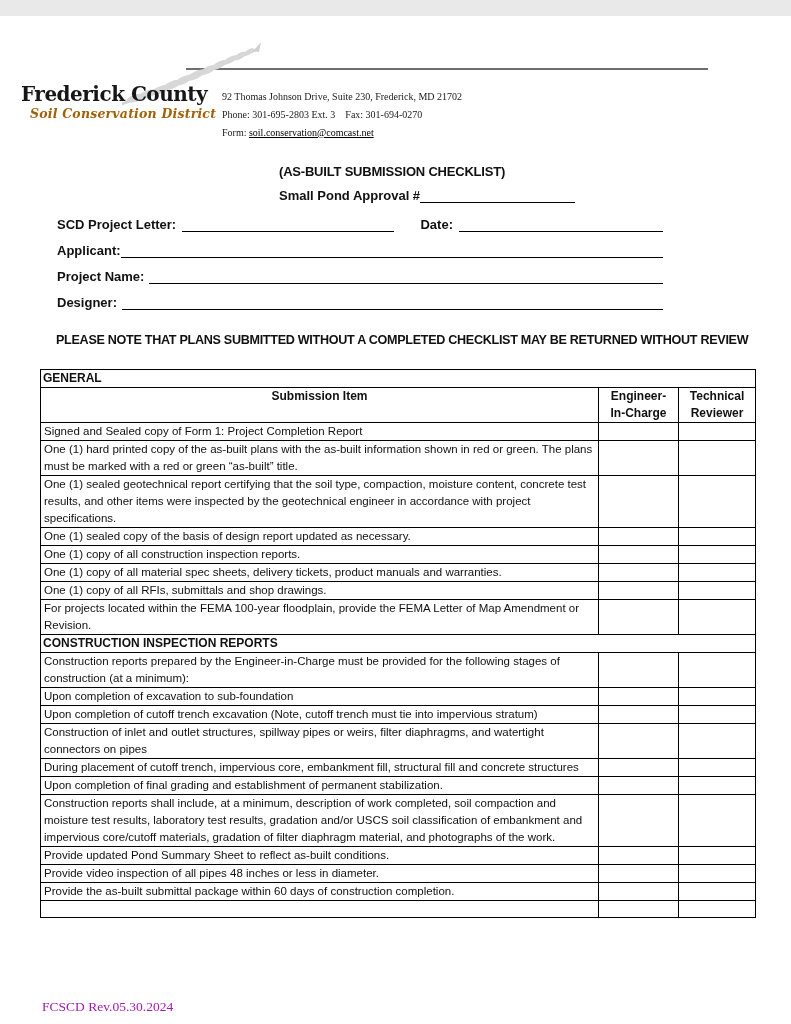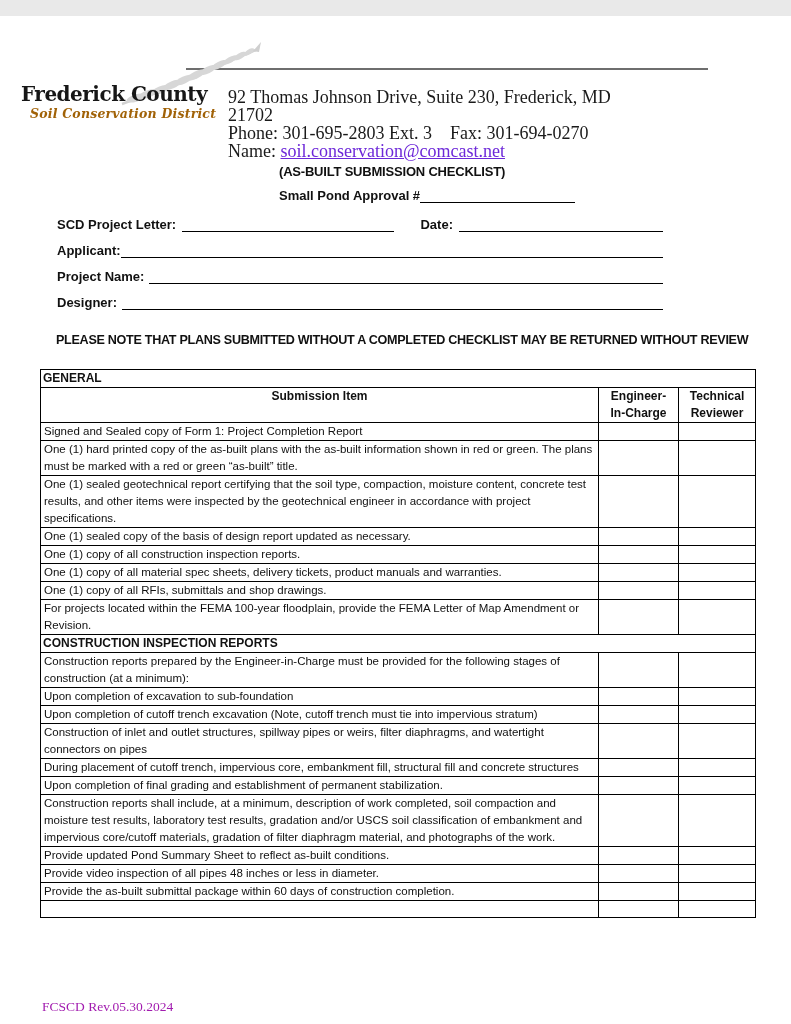--- a/index.html
+++ b/index.html
@@ -24,26 +24,26 @@
     font-weight:bold;font-size:20px;letter-spacing:-0.5px;
     white-space:nowrap;color:#161616;
   }
   .logo-tagline{
     position:absolute;left:30px;top:90px;width:180px;
     font-family:"DejaVu Serif", serif;
     font-style:italic;font-weight:bold;font-size:12.5px;
     letter-spacing:0.2px;white-space:nowrap;color:#a16207;
   }
   .contact{
-    position:absolute;left:228px;top:72px;width:420px;
+    position:absolute;left:222px;top:72px;width:420px;
     font-family:"Liberation Serif", serif;
-    font-size:18px;line-height:18px;color:#1a1a1a;
+    font-size:10px;line-height:18px;color:#1a1a1a;
   }
   .contact-line{white-space:pre-wrap;}
-  .email-link{color:#6d28d9;text-decoration:underline;cursor:pointer;}
+  .email-link{color:#000000;text-decoration:underline;cursor:pointer;}
   
   .doc-title{
     position:absolute;left:279px;top:148px;
     font-weight:bold;font-size:13px;letter-spacing:-0.2px;white-space:nowrap;
   }
   .approval-row{
     position:absolute;left:279px;top:172px;display:flex;align-items:flex-end;
     font-weight:bold;font-size:13px;white-space:nowrap;
   }
   .approval-line{display:inline-block;width:155px;border-bottom:1.4px solid #000;height:14px;}
@@ -104,21 +104,21 @@
       <path d="M135,13 l8,-9 l-2,10 z" fill="#cfcfcf"></path>
     </g>
   </svg>
 
   <div class="logo-name">Frederick County</div>
   <div class="logo-tagline">Soil Conservation District</div>
 
   <div class="contact">
     <div class="contact-line">92 Thomas Johnson Drive, Suite 230, Frederick, MD 21702</div>
     <div class="contact-line">Phone: 301-695-2803 Ext. 3    Fax: 301-694-0270</div>
-    <div class="contact-line"><span>Name: </span><a class="email-link" href="#">soil.conservation@comcast.net</a></div>
+    <div class="contact-line"><span>Form: </span><a class="email-link" href="#">soil.conservation@comcast.net</a></div>
   </div>
 
   <div class="doc-title">(AS-BUILT SUBMISSION CHECKLIST)</div>
   <div class="approval-row">
     <span>Small Pond Approval #</span>
       <span class="approval-line"></span>
   </div>
 
   <div class="field-row" style="top:201px;">
     <span>SCD Project Letter:</span>

